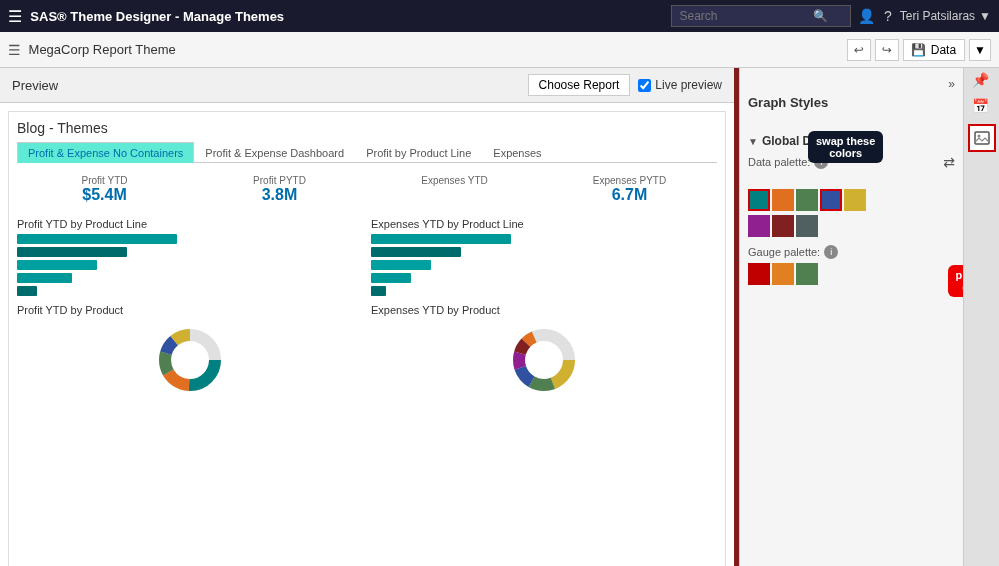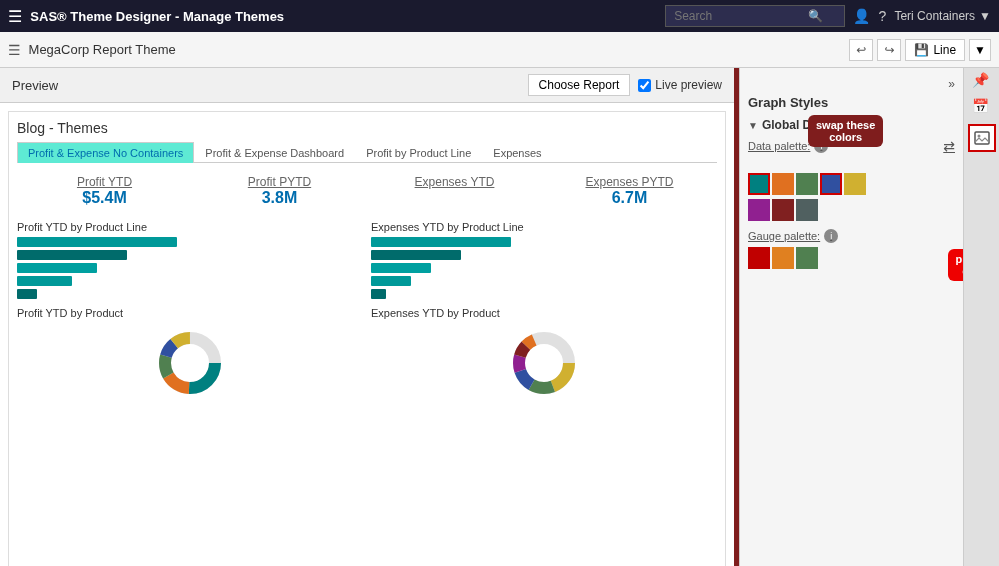--- a/index.html
+++ b/index.html
@@ -138,21 +138,21 @@
     .kpi-row {
       display: flex;
       gap: 0;
       margin-bottom: 10px;
     }
     .kpi-item {
       flex: 1;
       text-align: center;
       padding: 4px 8px;
     }
-    .kpi-label { font-size: 12px; color: #666; text-decoration: underline; }
+    .kpi-label { font-size: 10px; color: #666; }
     .kpi-value { font-size: 16px; font-weight: bold; color: #006dae; }
 
     
     .charts-row {
       display: flex;
       gap: 8px;
       margin-bottom: 8px;
     }
     .chart-box { flex: 1; }
     .chart-title { font-size: 11px; color: #333; margin-bottom: 4px; }
@@ -213,21 +213,21 @@
       color: #555;
       cursor: pointer;
       margin-bottom: 4px;
     }
 
     
     .section-title {
       font-size: 13px;
       color: #333;
       font-weight: bold;
-      margin-bottom: 8px;
+      margin-bottom: 24px;
     }
 
     .subsection {
       margin-bottom: 12px;
     }
     .subsection-header {
       display: flex;
       align-items: center;
       gap: 4px;
       margin-bottom: 6px;
@@ -237,21 +237,20 @@
     .collapse-arrow { font-size: 10px; color: #555; cursor: pointer; }
     .subsection-label { font-size: 12px; color: #333; font-weight: bold; }
 
     .palette-label {
       font-size: 11px;
       color: #555;
       margin-bottom: 4px;
       display: flex;
       align-items: center;
       gap: 4px;
-      text-decoration: underline;
     }
     .info-icon {
       width: 14px;
       height: 14px;
       border-radius: 50%;
       background: #888;
       color: #fff;
       font-size: 9px;
       display: flex;
       align-items: center;
@@ -304,35 +303,35 @@
   <span style="cursor:pointer;font-size:16px;">☰</span>
   <span class="app-title">SAS® Theme Designer - Manage Themes</span>
   <div class="search-bar">
     <input type="text" placeholder="Search" style="">
     <span>🔍</span>
   </div>
   <div class="nav-icons">
     <span class="nav-icon">👤</span>
     <span class="nav-icon">?</span>
     <div class="user-info">
-      <span>Teri Containers</span>
+      <span>Teri Patsilaras</span>
       <span>▼</span>
     </div>
   </div>
 </div>
 
 <div class="secondary-toolbar">
   <span class="hamburger-icon">☰</span>
   <span class="theme-name">MegaCorp Report Theme</span>
   <div class="toolbar-actions">
     <button class="undo-btn">↩</button>
     <button class="redo-btn">↪</button>
     <button class="toolbar-btn">
       <span>💾</span>
-      <span>Line</span>
+      <span>Data</span>
     </button>
     <button class="toolbar-btn" style="padding:3px 4px;">▼</button>
   </div>
 </div>
 
 <div class="main-layout">
 
   <div class="left-panel">
     <div class="preview-header">
       <span>Preview</span>
@@ -466,21 +465,21 @@
 
           <div style="position:relative; margin-bottom:8px;">
             <div class="palette-label">
               <span>Data palette:</span>
               <span class="info-icon">i</span>
               <button class="swap-btn" style="margin-left:auto;">⇄</button>
             </div>
 
             
             <div style="position:relative; display:inline-block;">
-              <div style="position:absolute; top:-55px; left:60px; background:#7f1d1d; color:#fff; border-radius:6px; padding:4px 8px; font-size:11px; font-weight:bold; text-align:center; z-index:10; white-space:nowrap;">swap these<br>colors</div>
+              <div style="position:absolute; top:-55px; left:60px; background:#0f172a; color:#fff; border-radius:6px; padding:4px 8px; font-size:11px; font-weight:bold; text-align:center; z-index:10; white-space:nowrap;">swap these<br>colors</div>
             </div>
 
             
             <div class="color-swatches">
               <div class="color-swatch outlined" style="background:#008080;"></div>
               <div class="color-swatch" style="background:#e07020;"></div>
               <div class="color-swatch" style="background:#508050;"></div>
               <div class="color-swatch outlined" style="background:#3050a0;"></div>
               <div class="color-swatch" style="background:#d0b030;"></div>
             </div>

